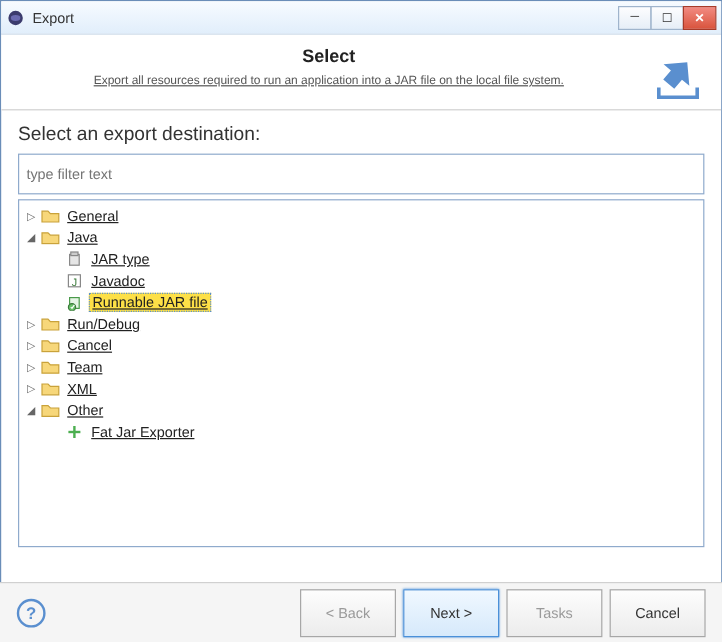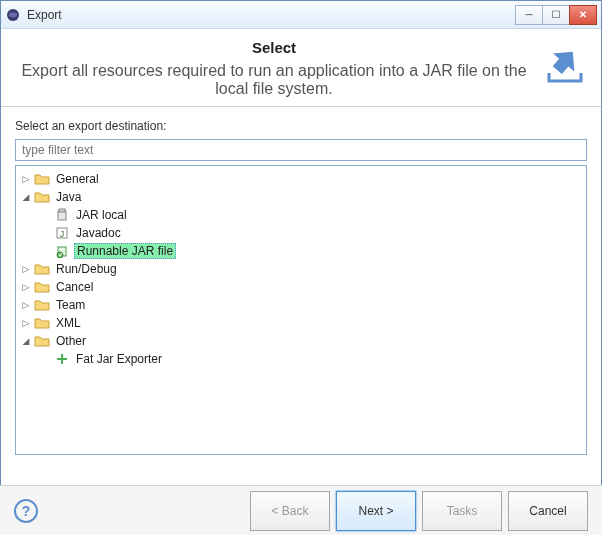--- a/index.html
+++ b/index.html
@@ -6,36 +6,36 @@
 body { margin: 0; background: #fff; width: 602px; height: 535px; overflow: hidden; border: 1px solid #6a8db8; }
 .titlebar { height: 28px; background: linear-gradient(#f7fbff, #e1eefb); display: flex; align-items: center; padding: 0 4px; border-bottom: 1px solid #c9d7e8; }
 .titlebar .app-icon { width: 16px; height: 16px; margin-right: 6px; display: flex; align-items: center; justify-content: center; }
 .titlebar .title { font-size: 12px; color: #333; flex: 1; }
 .win-controls { display: flex; height: 20px; }
 .win-btn { width: 28px; height: 20px; border: 1px solid #9fb4cc; background: linear-gradient(#fdfdfe, #e6eef7); margin-left: -1px; display: flex; align-items: center; justify-content: center; font-size: 10px; color: #333; }
 .win-btn.close { background: linear-gradient(#f28b82, #d9543d); border-color: #a83a28; color: #fff; font-weight: bold; }
 .header { background: #fff; padding: 10px 14px 8px 14px; border-bottom: 1px solid #d0d0d0; display: flex; align-items: flex-start; text-align: center; }
 .header-text { flex: 1; }
 .header h1 { font-size: 15px; font-weight: bold; margin: 0 0 6px 0; color: #222; }
-.header p { font-size: 16px; color: #555; margin: 0; }
+.header p { font-size: 10px; color: #555; margin: 0; text-decoration: underline; }
 .header-icon { margin-left: 10px; margin-top: 4px; }
 .body { padding: 12px 14px 6px 14px; }
-.label { font-size: 12px; color: #333; margin-bottom: 6px; }
-.filter-input { width: 100%; height: 22px; border: 1px solid #8faacc; padding: 2px 6px; font-size: 12px; color: #888; outline: none; }
+.label { font-size: 16px; color: #333; margin-bottom: 6px; }
+.filter-input { width: 100%; height: 34px; border: 1px solid #8faacc; padding: 2px 6px; font-size: 12px; color: #888; outline: none; }
 .tree-box { border: 1px solid #8faacc; height: 290px; margin-top: 4px; padding: 4px 2px; overflow: auto; background: #fff; }
 .tree { font-size: 12px; color: #222; }
 .tree-node { display: flex; align-items: center; height: 18px; padding: 1px 0; white-space: nowrap; }
 .indent-0 { padding-left: 2px; }
 .indent-1 { padding-left: 22px; }
 .expand { width: 12px; height: 12px; display: inline-flex; align-items: center; justify-content: center; margin-right: 2px; color: #666; font-size: 9px; cursor: pointer; }
 .expand.blank { visibility: hidden; }
 .folder-icon { width: 16px; height: 14px; margin-right: 4px; display: inline-block; }
 .item-icon { width: 16px; height: 14px; margin-right: 4px; display: inline-flex; align-items: center; justify-content: center; }
-.node-label { padding: 0 2px; }
-.node-label.selected { background: #86efac; border: 1px dotted #5a8fcf; padding: 0 2px; }
+.node-label { padding: 0 2px; text-decoration: underline; }
+.node-label.selected { background: #fde047; border: 1px dotted #5a8fcf; padding: 0 2px; }
 .footer { height: 50px; border-top: 1px solid #d0d0d0; background: #f5f5f5; display: flex; align-items: center; padding: 0 14px; position: absolute; bottom: 0; left: 0; right: 0; }
 .help { width: 24px; height: 24px; border: 2px solid #5a8fcf; border-radius: 50%; color: #5a8fcf; display: flex; align-items: center; justify-content: center; font-weight: bold; font-size: 14px; cursor: pointer; }
 .footer-spacer { flex: 1; }
 .btn { height: 40px; min-width: 80px; border: 1px solid #a7a7a7; background: linear-gradient(#fdfdfd, #ececec); font-size: 12px; color: #333; margin-left: 6px; padding: 0 14px; cursor: pointer; }
 .btn.default { border: 1px solid #4a90d9; box-shadow: 0 0 2px #4a90d9; background: linear-gradient(#f0f8ff, #d6e9fb); text-align: center; }
 .btn:disabled { color: #9a9a9a; }
 svg { display: block; }
 </style>
 </head>
 <body>
@@ -95,21 +95,21 @@
       </div>
 
       <div class="tree-node indent-1">
         <span class="expand blank">▷</span>
         <span class="item-icon">
             <svg width="14" height="14">
               <rect x="3" y="3" width="8" height="9" fill="#e6e6e6" stroke="#888"></rect>
               <rect x="4" y="1" width="6" height="3" fill="#ccc" stroke="#888"></rect>
             </svg>
           </span>
-        <span class="node-label">JAR local</span>
+        <span class="node-label">JAR type</span>
       </div>
 
       <div class="tree-node indent-1">
         <span class="expand blank">▷</span>
         <span class="item-icon">
             <svg width="14" height="14">
               <rect x="2" y="2" width="10" height="10" fill="#fff" stroke="#888"></rect>
               <text x="7" y="11" font-size="9" text-anchor="middle" fill="#3a7a3a">J</text>
             </svg>
           </span>

